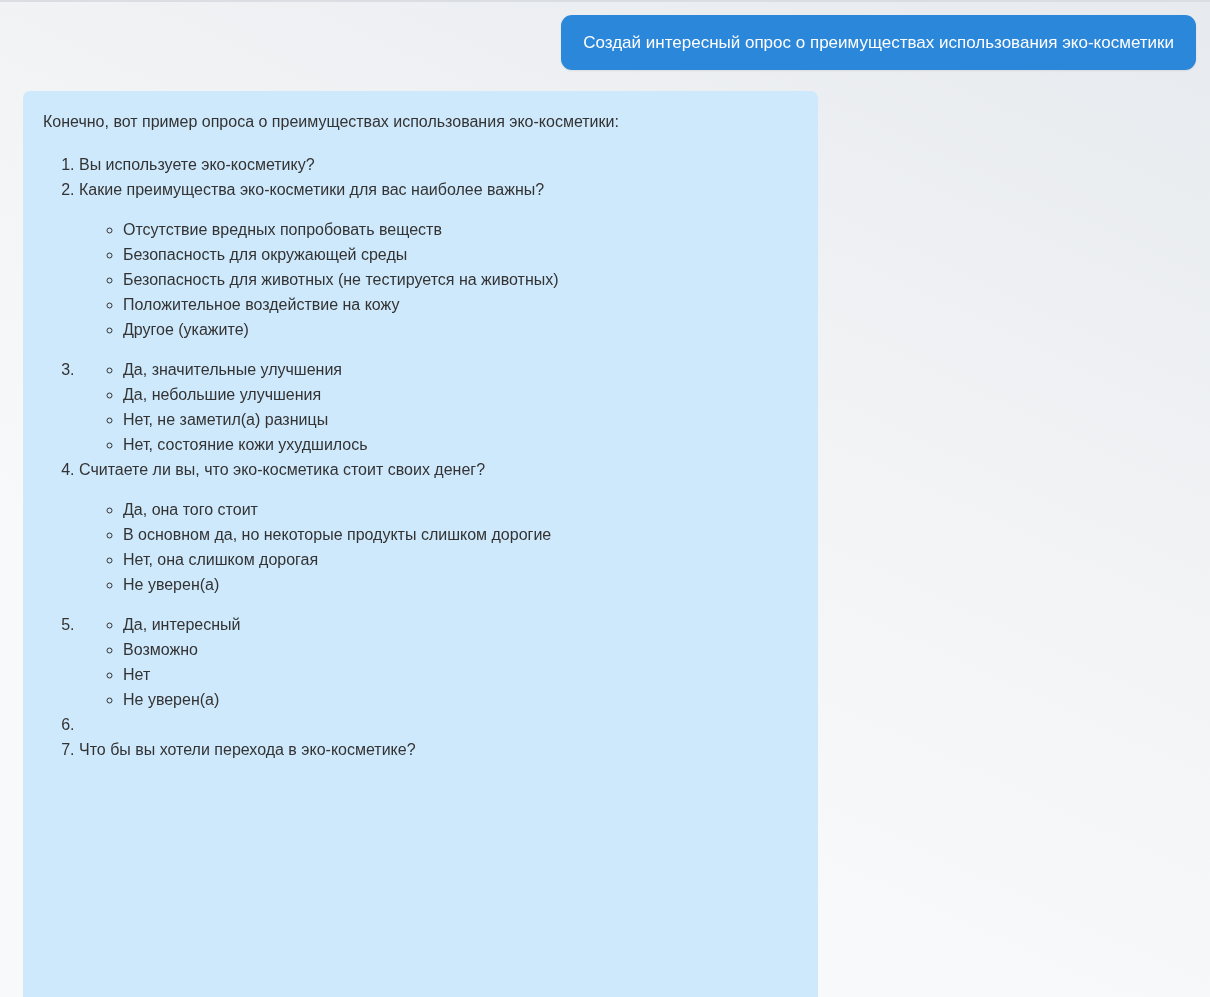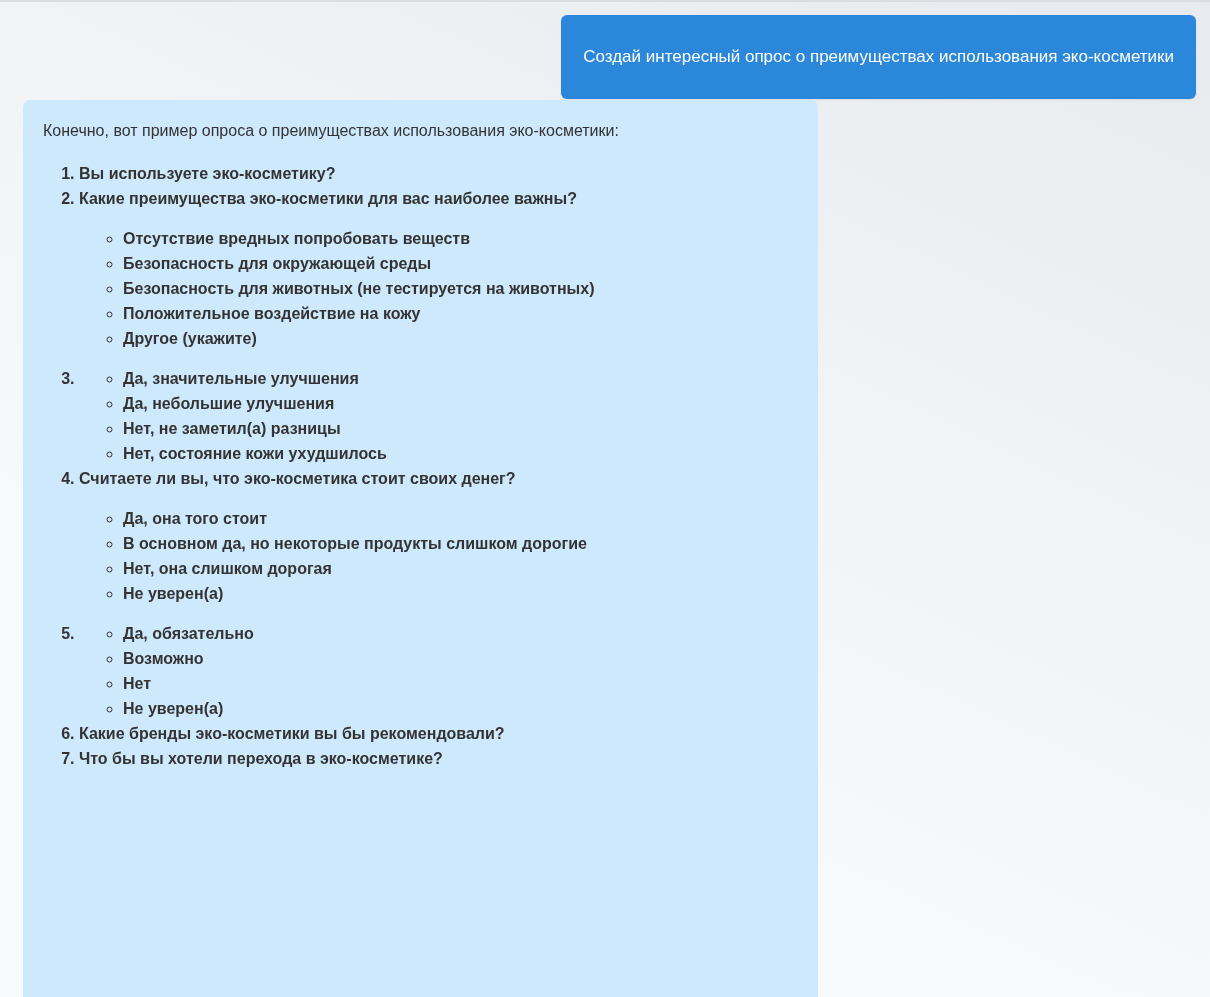--- a/index.html
+++ b/index.html
@@ -19,56 +19,55 @@
     position: absolute;
     top: 0; left: 0; right: 0;
     height: 2px;
     background: #dadde1;
   }
   
   .user-bubble {
     position: absolute;
     top: 15px;
     right: 14px;
-    height: 84px;
+    height: 55px;
     display: flex;
     align-items: center;
     padding: 0 22px;
     box-sizing: border-box;
-    border-radius: 6px;
+    border-radius: 11px;
     background: var(--user-bubble-bg, #2b87da);
     color: var(--user-text-color, #ffffff);
     font-size: 17px;
     white-space: nowrap;
     box-shadow: 0 1px 2px rgba(0,0,0,0.08);
   }
   
   .bot-bubble {
     position: absolute;
     left: 23px;
-    top: 100px;
+    top: 91px;
     width: 795px;
     bottom: 0;
     box-sizing: border-box;
     background: var(--bot-bubble-bg, #cfe9fc);
     border-radius: 7px 7px 0 0;
     padding: 18px 20px 0 20px;
     color: var(--bot-text-color, #333333);
     font-size: 16px;
     line-height: 25px;
     overflow: hidden;
   }
   .bot-bubble p.intro {
     margin: 0;
   }
   ol.survey {
     margin: 18px 16px 0 0;
     padding: 0 0 0 36px;
     list-style-type: decimal;
-    font-weight: bold;
   }
   ol.survey > li {
     margin: 0;
     padding: 0;
   }
   ol.survey ul {
     list-style-type: circle;
     margin: 15px 0 0 0;
     padding: 0 0 0 44px;
   }
@@ -105,23 +104,23 @@
             <li>Нет, не заметил(а) разницы</li>
             <li>Нет, состояние кожи ухудшилось</li>
           </ul></li>
         <li><span>Считаете ли вы, что эко-косметика стоит своих денег?</span><ul>
             <li>Да, она того стоит</li>
             <li>В основном да, но некоторые продукты слишком дорогие</li>
             <li>Нет, она слишком дорогая</li>
             <li>Не уверен(а)</li>
           </ul></li>
         <li><ul>
-            <li>Да, обязательно</li>
+            <li>Да, интересный</li>
             <li>Возможно</li>
             <li>Нет</li>
             <li>Не уверен(а)</li>
           </ul></li>
-        <li><span>Какие бренды эко-косметики вы бы рекомендовали?</span></li>
+        <li></li>
         <li><span>Что бы вы хотели перехода в эко-косметике?</span></li>
       </ol>
   </div>
 
 </div>
 
 </body></html>

